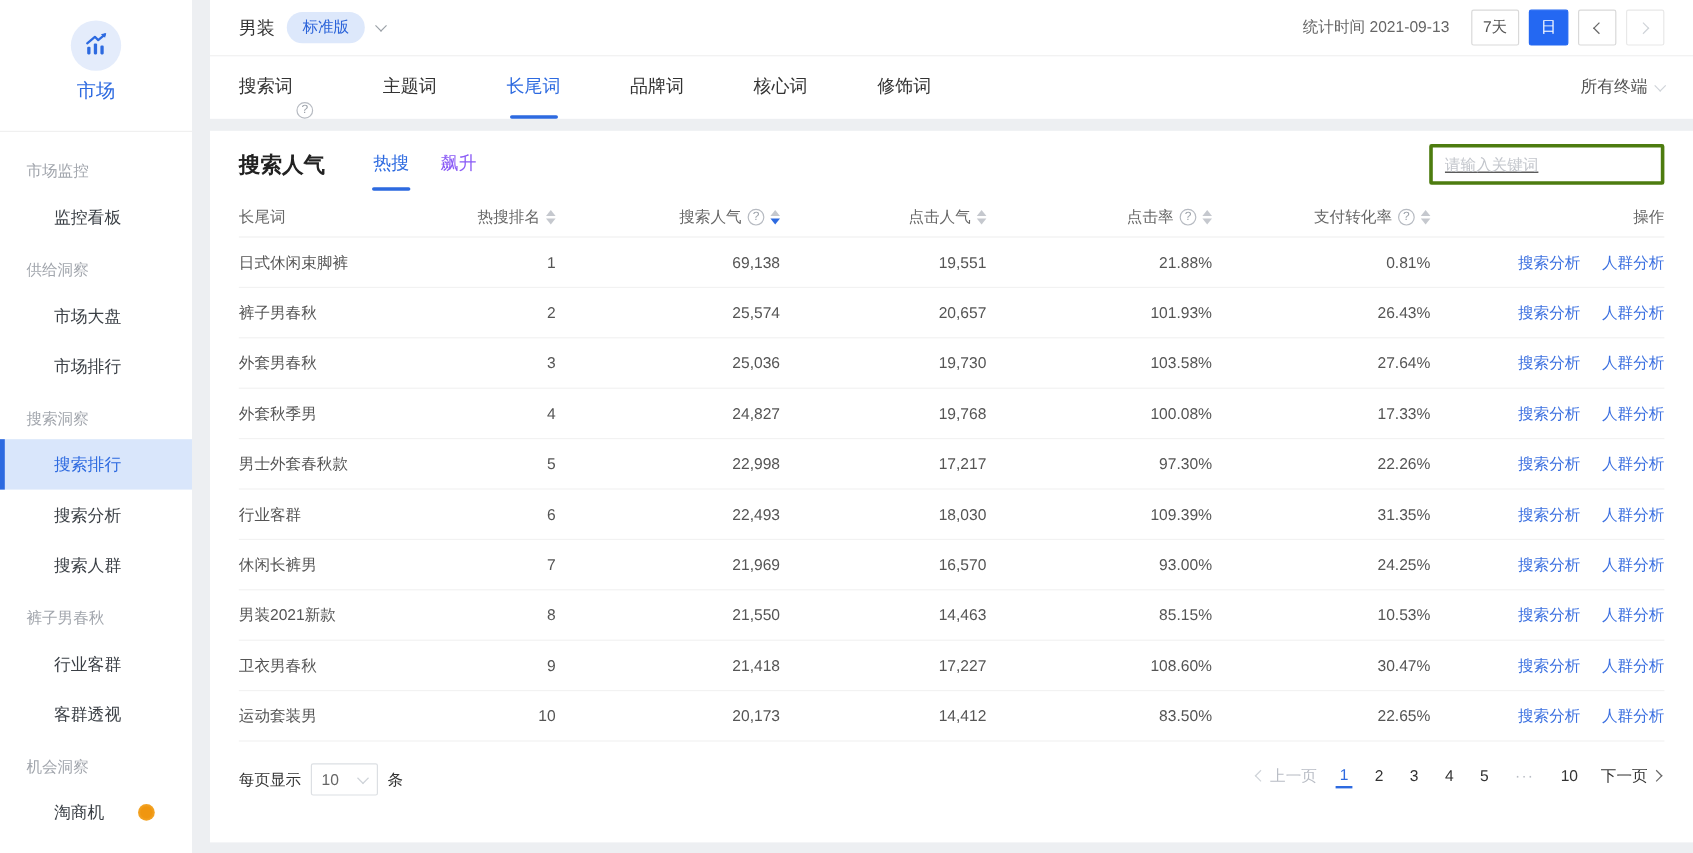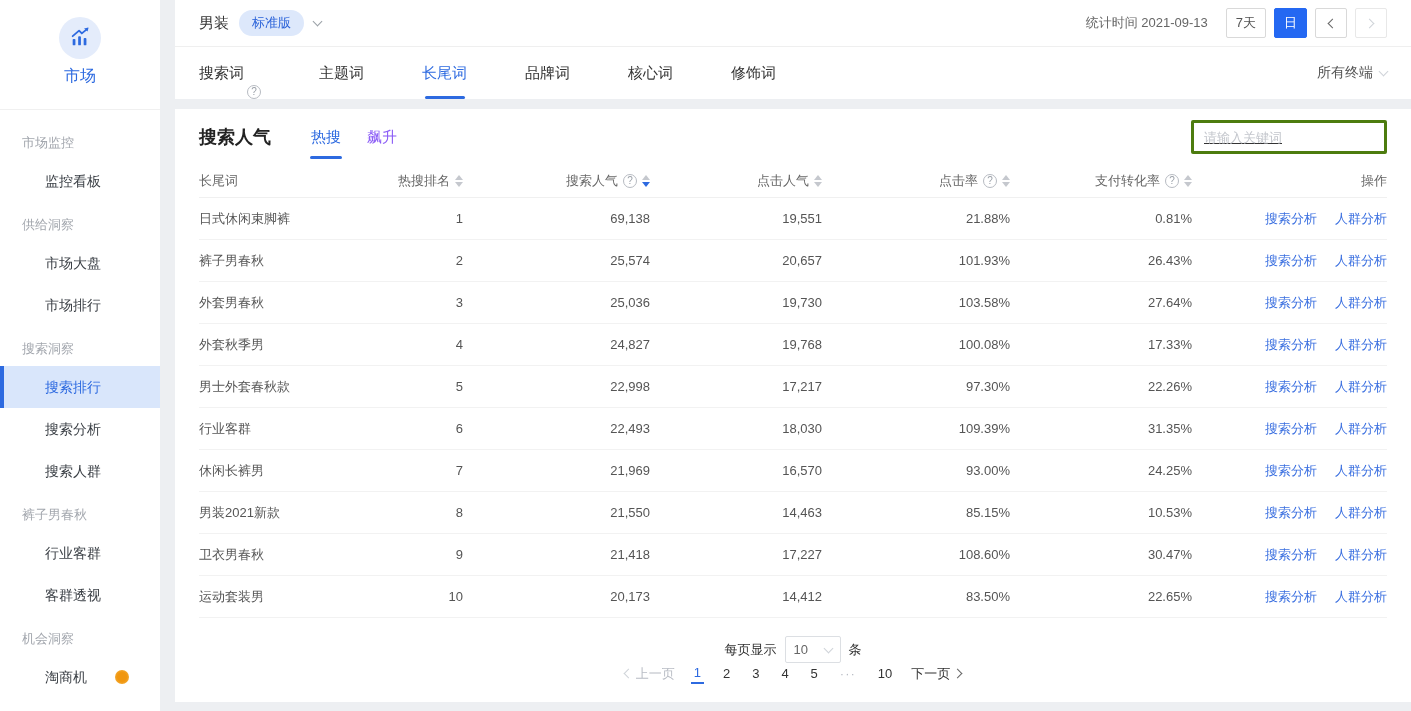--- a/index.html
+++ b/index.html
@@ -73,21 +73,21 @@
   .tr { height:42px; border-bottom:1px solid #f2f2f2; font-size:13px; color:#555; }
   .td.r { text-align:right; }
   .sorter { display:inline-flex; flex-direction:column; align-items:center; cursor:pointer; }
   .tri { width:0; height:0; border-left:4px solid transparent; border-right:4px solid transparent; }
   .tri.up { border-bottom:5px solid #c5c8ce; margin-bottom:2px; }
   .tri.down { border-top:5px solid #c5c8ce; }
   .tri.down.on { border-top-color:#2d6ae0; }
   .actions { display:flex; justify-content:flex-end; gap:18px; }
   .link { color:#3a6fe0; cursor:pointer; text-decoration:none; }
 
-  .tfoot { margin-top:18px; display:flex; align-items:center; justify-content:space-between; font-size:13px; color:#333;flex-direction:column; }
+  .tfoot { margin-top:18px; display:flex; align-items:flex-start; justify-content:space-between; font-size:13px; color:#333; }
   .psize { display:flex; align-items:center; gap:8px; }
   .pselect { width:56px; height:27px; border:1px solid #dcdfe3; border-radius:2px; display:flex; align-items:center;
     justify-content:space-between; padding:0 8px; color:#666; cursor:pointer; }
   .pager { display:flex; align-items:center; gap:16px; }
   .pgnav { display:flex; align-items:center; gap:4px; cursor:pointer; }
   .pgnav.disabled { color:#b9bdc5; cursor:default; }
   .page { padding:2px 3px; cursor:pointer; }
   .page.active { color:#2d6ae0; border-bottom:2px solid #2d6ae0; }
   .page.ellipsis { color:#b9bdc5; letter-spacing:1px; cursor:default; }
 </style>

